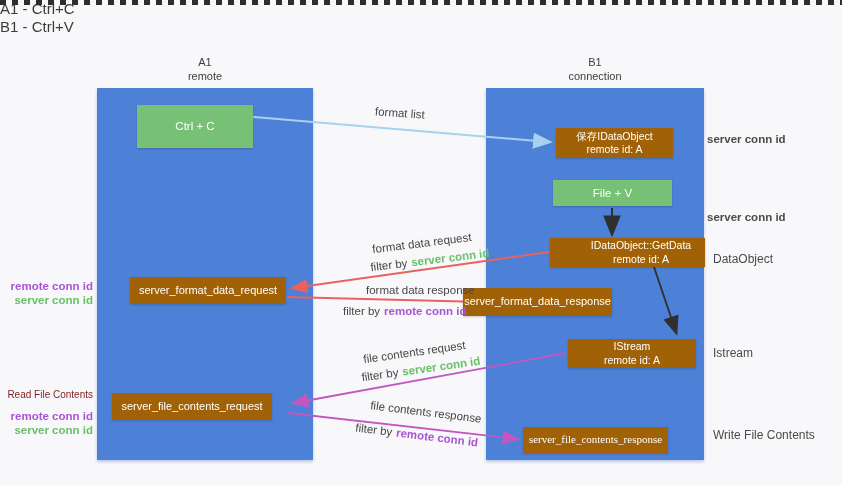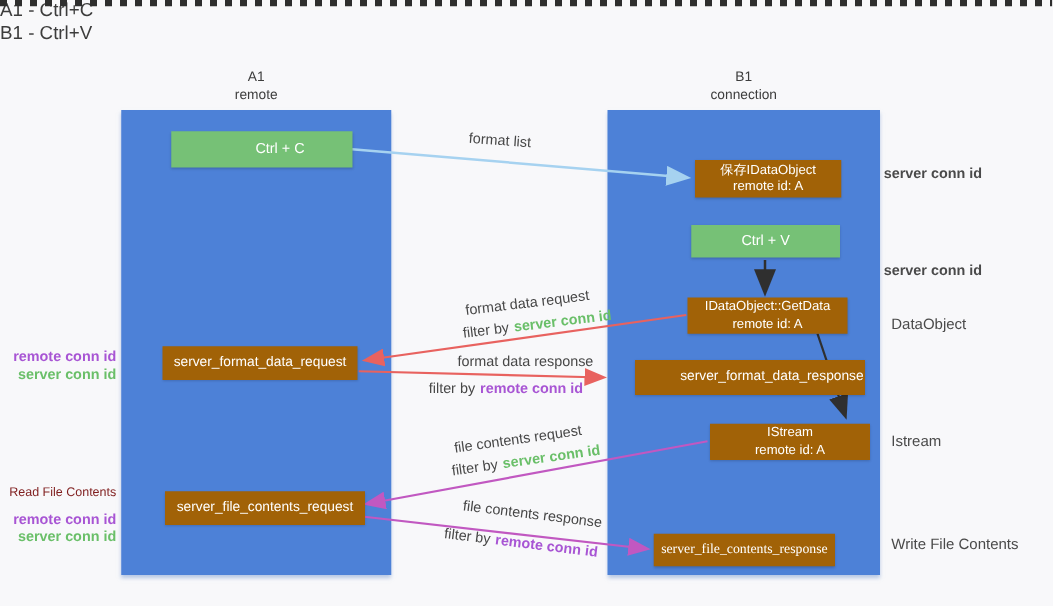--- a/index.html
+++ b/index.html
@@ -73,45 +73,45 @@
     </defs>
     <line x1="253" y1="117" x2="549" y2="142" stroke="#a6d2f0" stroke-width="2" marker-end="url(#ah-blue)"></line>
     <line x1="612" y1="208" x2="612" y2="233" stroke="#2f2f2f" stroke-width="2" marker-end="url(#ah-black)"></line>
     <line x1="549" y1="252" x2="293" y2="288" stroke="#e8625f" stroke-width="1.8" marker-end="url(#ah-red)"></line>
     <line x1="287" y1="297" x2="482" y2="302" stroke="#e8625f" stroke-width="1.8" marker-end="url(#ah-red)"></line>
     <line x1="654" y1="267" x2="676" y2="332" stroke="#2f2f2f" stroke-width="1.8" marker-end="url(#ah-black)"></line>
     <line x1="566" y1="353" x2="294" y2="403" stroke="#c158c1" stroke-width="1.8" marker-end="url(#ah-mag)"></line>
     <line x1="288" y1="413" x2="517" y2="439" stroke="#c158c1" stroke-width="1.8" marker-end="url(#ah-mag)"></line>
   </svg>
 
-  <div class="node green" style="left:137px; top:105px; width:116px; height:29px;padding-left:29px;">
+  <div class="node green" style="left:137px; top:105px; width:116px; height:43px;">
     <span>Ctrl + C</span>
   </div>
   <div class="node orange two" style="left:556px; top:128px; width:117px; height:30px;">
     <span>保存IDataObject</span>
     <span>remote id: A</span>
   </div>
   <div class="node green" style="left:553px; top:180px; width:119px; height:26px;">
-    <span>Ctrl + V</span>
+    <span>File + V</span>
   </div>
-  <div class="node orange two" style="left:550px; top:238px; width:128px; height:29px;">
+  <div class="node orange two" style="left:550px; top:238px; width:128px; height:29px;padding-left:27px;">
     <span>IDataObject::GetData</span>
     <span>remote id: A</span>
   </div>
   <div class="node orange" style="left:130px; top:277px; width:156px; height:27px;">
     <span>server_format_data_request</span>
   </div>
-  <div class="node orange" style="left:508px; top:288px; width:149px; height:28px;padding-left:35px;">
+  <div class="node orange" style="left:463px; top:288px; width:149px; height:28px;">
     <span>server_format_data_response</span>
   </div>
   <div class="node orange two" style="left:568px; top:339px; width:128px; height:29px;">
     <span>IStream</span>
     <span>remote id: A</span>
   </div>
-  <div class="node orange" style="left:132px; top:393px; width:160px; height:27px;">
+  <div class="node orange" style="left:112px; top:393px; width:160px; height:27px;">
     <span>server_file_contents_request</span>
   </div>
   <div class="node orange" style="left:523px; top:427px; width:145px; height:26px;font-family:Liberation Serif, serif;">
     <span>server_file_contents_response</span>
   </div>
 
   <div class="alabel" style="left:375px; top:107px; transform:rotate(4deg);">format list</div>
 
   <div class="alabel" style="left:372px; top:237px; transform:rotate(-7deg);">format data request</div>
   <div class="alabel" style="left:370px; top:254px; transform:rotate(-7deg);">

